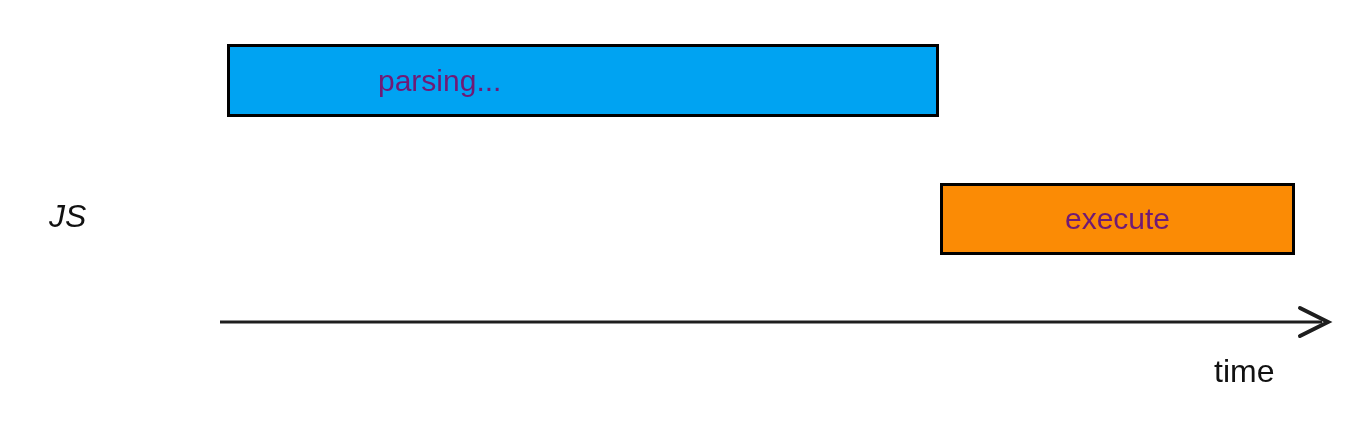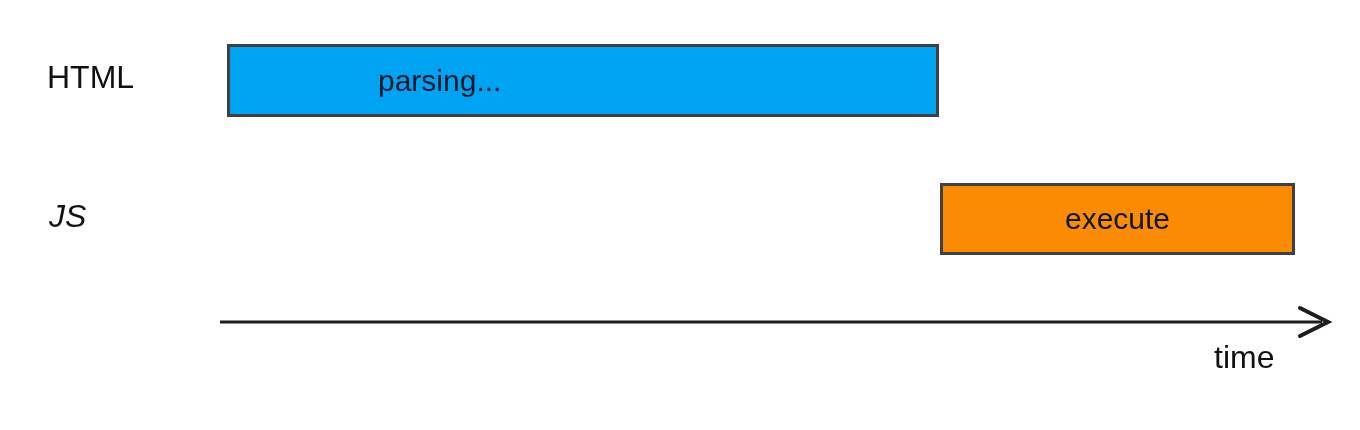--- a/index.html
+++ b/index.html
@@ -23,26 +23,26 @@
     font-weight: 400;
     color: #111111;
     white-space: nowrap;
   }
   .row-label.html { left: 47px; top: 58px; }
   .row-label.js   { left: 49px; top: 197px; font-style: italic; }
 
   .bar {
     position: absolute;
     box-sizing: border-box;
-    border: 3px solid #404040;
+    border: 3px solid #000000;
     display: flex;
     align-items: center;
     justify-content: center;
     font-size: 30px;
-    color: #0f172a;
+    color: #701a75;
     white-space: nowrap;
   }
   .bar.parsing {
     left: 227px; top: 44px;
     width: 712px; height: 73px;
     justify-content: flex-start;
   }
   .bar.fetch {
     left: 438px; top: 183px;
     width: 200px; height: 71px;
@@ -66,33 +66,32 @@
   .time-axis {
     position: absolute;
     left: 218px;
     top: 304px;
     width: 1120px;
     height: 40px;
   }
   .time-label {
     position: absolute;
     left: 1214px;
-    top: 338px;
+    top: 352px;
     font-size: 32px;
     line-height: 38px;
     color: #111111;
     white-space: nowrap;
   }
 </style>
 </head>
 <body>
 
 <div class="canvas">
 
-  <div class="row-label html">HTML</div>
 
   <div class="bar parsing" style="background-color: rgb(0, 163, 242);">
     <span class="bar-text-left">parsing...</span>
   </div>
 
   <div class="row-label js">JS</div>
 
 
   <div class="bar execute" style="background-color: rgb(251, 139, 5);">
     <span>execute</span>

